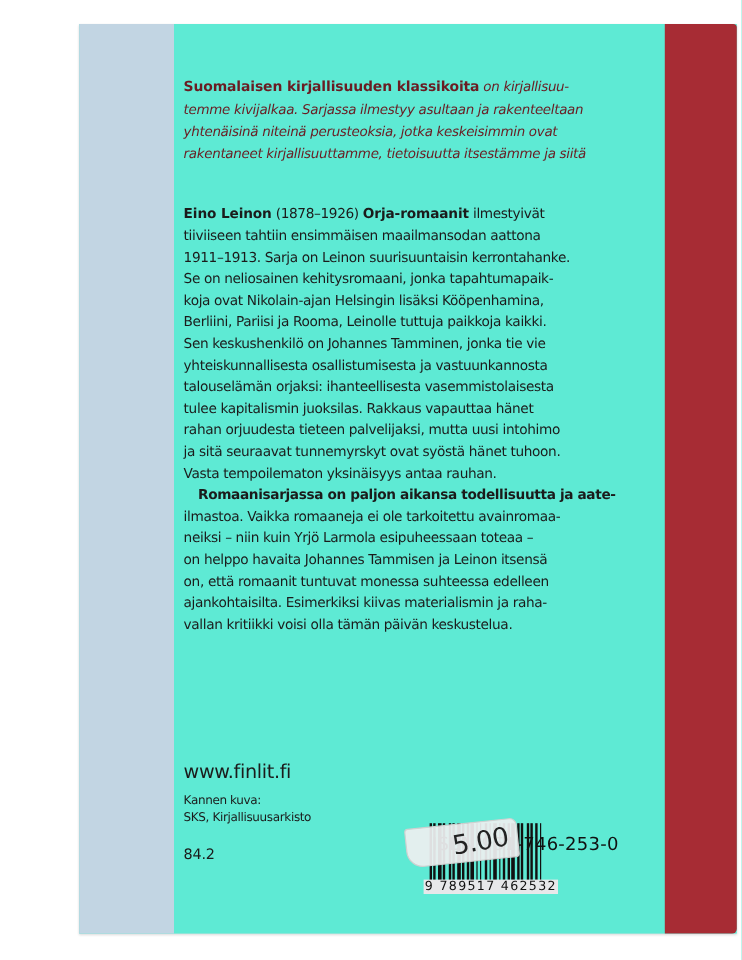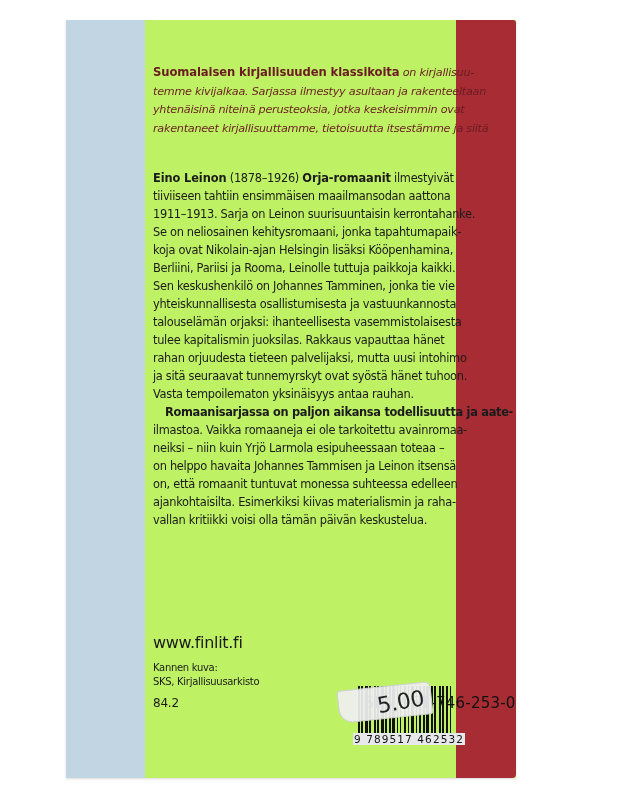--- a/index.html
+++ b/index.html
@@ -2,22 +2,22 @@
 <html><head>
 <meta charset="utf-8">
 <style>
   html, body { margin: 0; padding: 0; }
   body {
     width: 618px; height: 800px; background: #ffffff;
     position: relative; overflow: hidden;
     font-family: "DejaVu Sans", sans-serif;
   }
   .book {
-    position: absolute; left: 66px; top: 20px; width: 450px; height: 758px;
-    background: #bef264;
+    position: absolute; left: 66px; top: 20px; width: 548px; height: 758px;
+    background: #5eead4;
     box-shadow: 0 1px 2px rgba(0,0,0,0.15);
   }
   .stripe-blue {
     position: absolute; left: 0; top: 0; width: 79px; height: 100%;
     background: #c2d5e3;
   }
   .stripe-red {
     position: absolute; right: 0; top: 0; width: 60px; height: 100%;
     background: #a72c34;
     border-radius: 0 3px 4px 0;
@@ -41,21 +41,21 @@
   }
   .line { white-space: nowrap; display: block; }
   .indent { padding-left: 12px; font-weight: bold; }
   .bold { font-weight: bold; letter-spacing: -0.1px; }
   .footer {
     position: absolute; left: 87px; top: 613px; color: #1b1b1b;
     font-family: "DejaVu Sans", sans-serif;
   }
   .url { font-size: 16px; letter-spacing: -0.3px; }
   .credit { margin-top: 9px; font-size: 10px; line-height: 14px; letter-spacing: -0.3px; }
-  .code { margin-top: 7px; font-size: 12px; letter-spacing: -0.2px; }
+  .code { margin-top: 16px; font-size: 12px; letter-spacing: -0.2px; }
   .barcode-wrap {
     position: absolute; left: 280px; top: 652px; width: 118px; height: 80px;
   }
   .isbn-text {
     position: absolute; left: 14px; top: 0; font-size: 15px; color: #111;
     font-family: "DejaVu Sans", sans-serif; letter-spacing: 0.2px; white-space: nowrap; margin-top: 22px;
   }
   .bars {
     position: absolute; left: 12px; top: 14px; width: 102px; height: 50px;
     display: flex; align-items: stretch;

